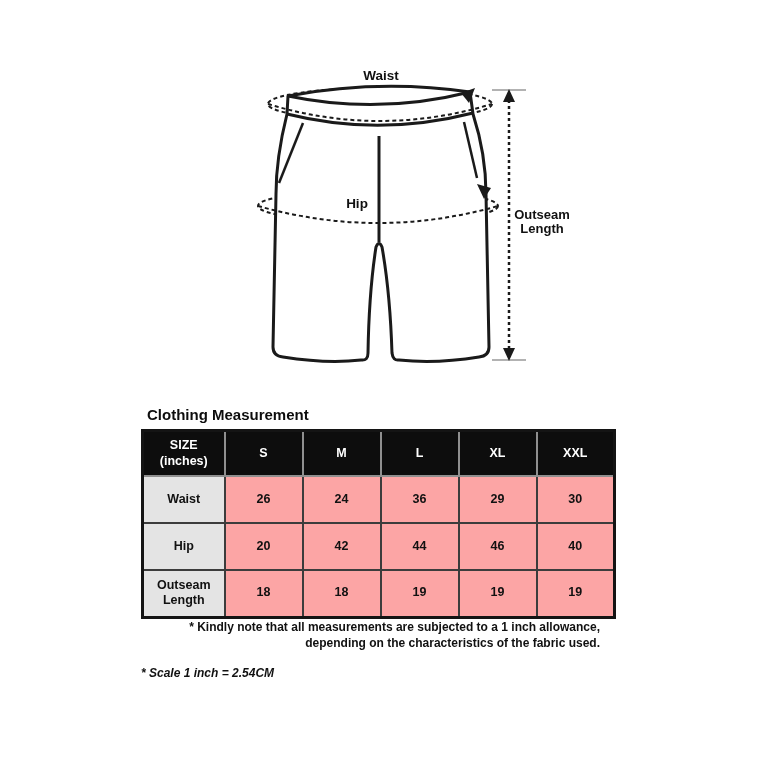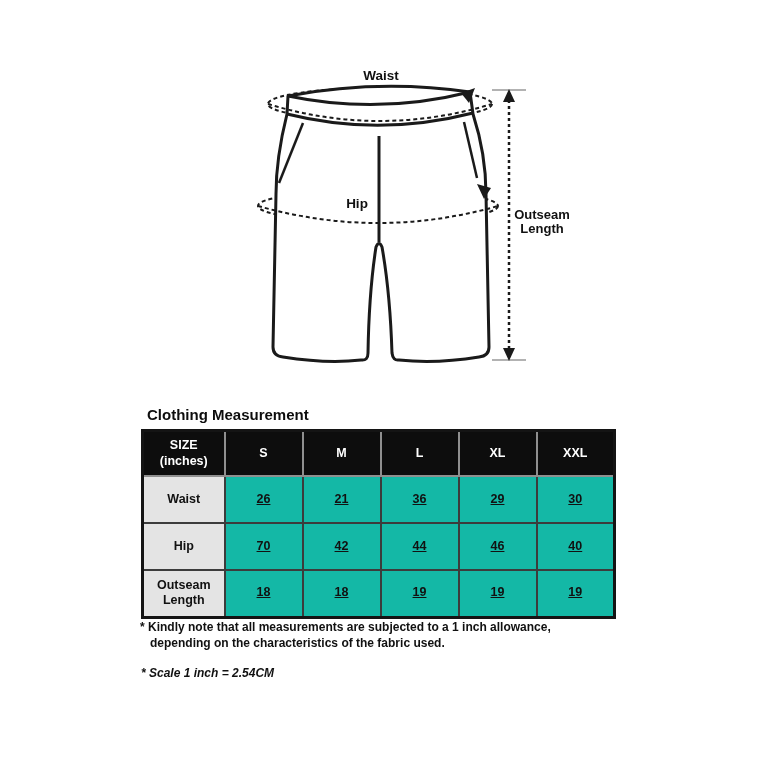--- a/index.html
+++ b/index.html
@@ -30,28 +30,28 @@
     font-weight: bold; font-size: 12.5px; padding: 0;
     line-height: 1.25;
   }
   table.size-table thead th {
     background: #0d0d0d; color: #ffffff;
     border-color: #8f8f8f;
     height: 43px; white-space: pre-line;
   }
   table.size-table tbody tr { height: 47px; }
   td.row-label { background: #e4e4e4; white-space: pre-line; }
-  td.value-cell { background: #14b8a6; text-decoration: underline; }
+  td.value-cell { background: #fca5a5; }
 
   .footnote {
     position: absolute;
     font-size: 12px; font-weight: bold; color: #111111;
     line-height: 16px; white-space: pre-line;
   }
-  .footnote.fn1 { left: 140px; top: 619px; width: 450px; padding-left: 10px; text-indent: -10px; }
+  .footnote.fn1 { left: 140px; top: 619px; width: 450px; padding-left: 10px; text-indent: -10px; text-align: right; }
   .footnote.fn2 { left: 141px; top: 665px; font-style: italic; }
 </style>
 </head>
 <body>
 
 <div class="canvas">
 
   <svg class="diagram" width="762" height="410" viewBox="0 0 762 410" xmlns="http://www.w3.org/2000/svg">
 
     <ellipse cx="380" cy="104" rx="112" ry="16" fill="none" stroke="#1a1a1a" stroke-width="2" stroke-dasharray="4 3"></ellipse>
@@ -120,28 +120,28 @@
         <th>M</th>
         <th>L</th>
         <th>XL</th>
         <th>XXL</th>
       </tr>
     </thead>
     <tbody>
       <tr>
         <td class="row-label">Waist</td>
         <td class="value-cell">26</td>
-        <td class="value-cell">21</td>
+        <td class="value-cell">24</td>
         <td class="value-cell">36</td>
         <td class="value-cell">29</td>
         <td class="value-cell">30</td>
       </tr>
       <tr>
         <td class="row-label">Hip</td>
-        <td class="value-cell">70</td>
+        <td class="value-cell">20</td>
         <td class="value-cell">42</td>
         <td class="value-cell">44</td>
         <td class="value-cell">46</td>
         <td class="value-cell">40</td>
       </tr>
       <tr>
         <td class="row-label">Outseam
 Length</td>
         <td class="value-cell">18</td>
         <td class="value-cell">18</td>

